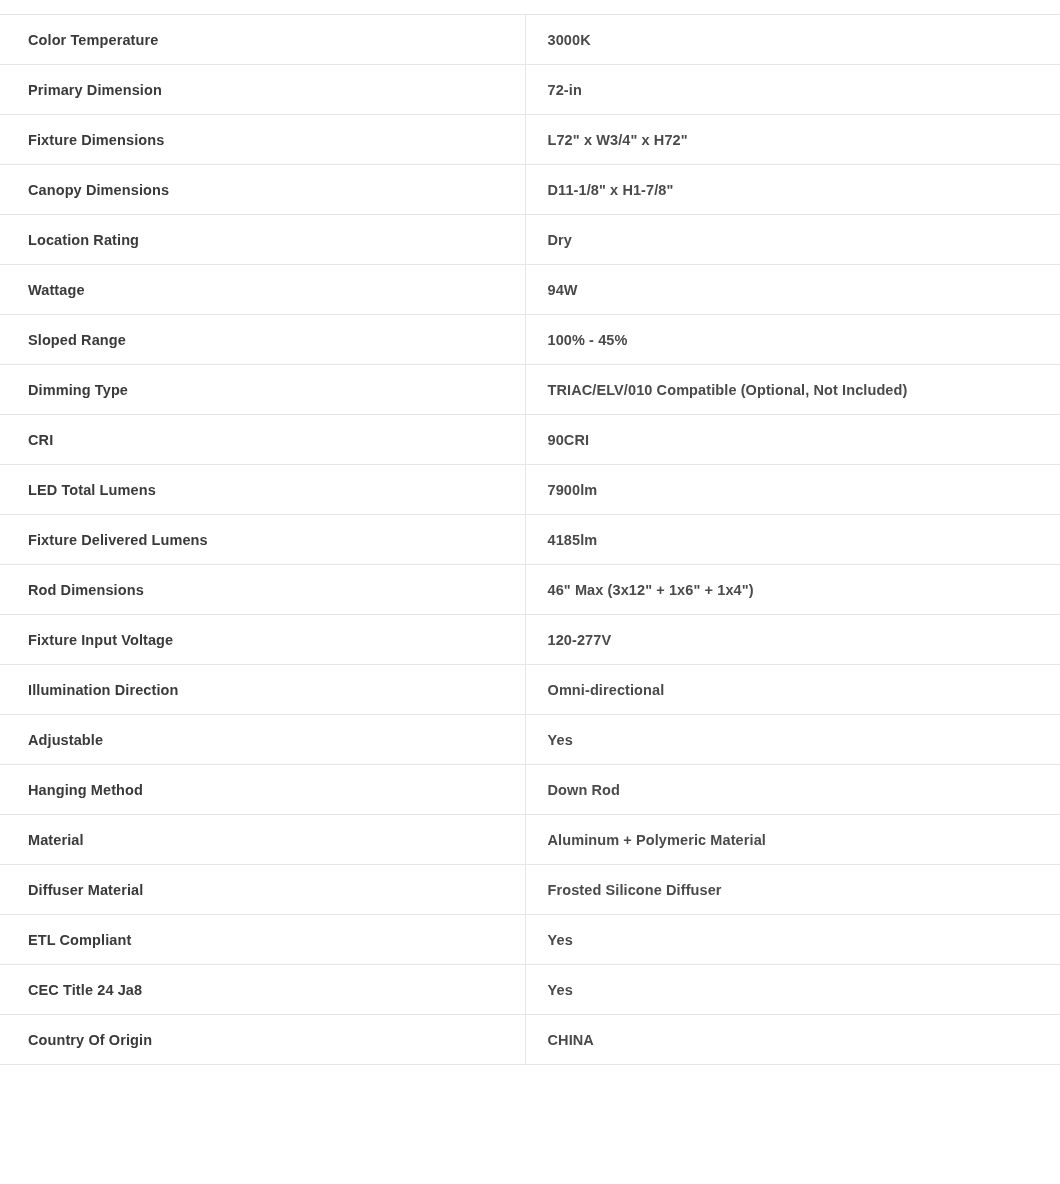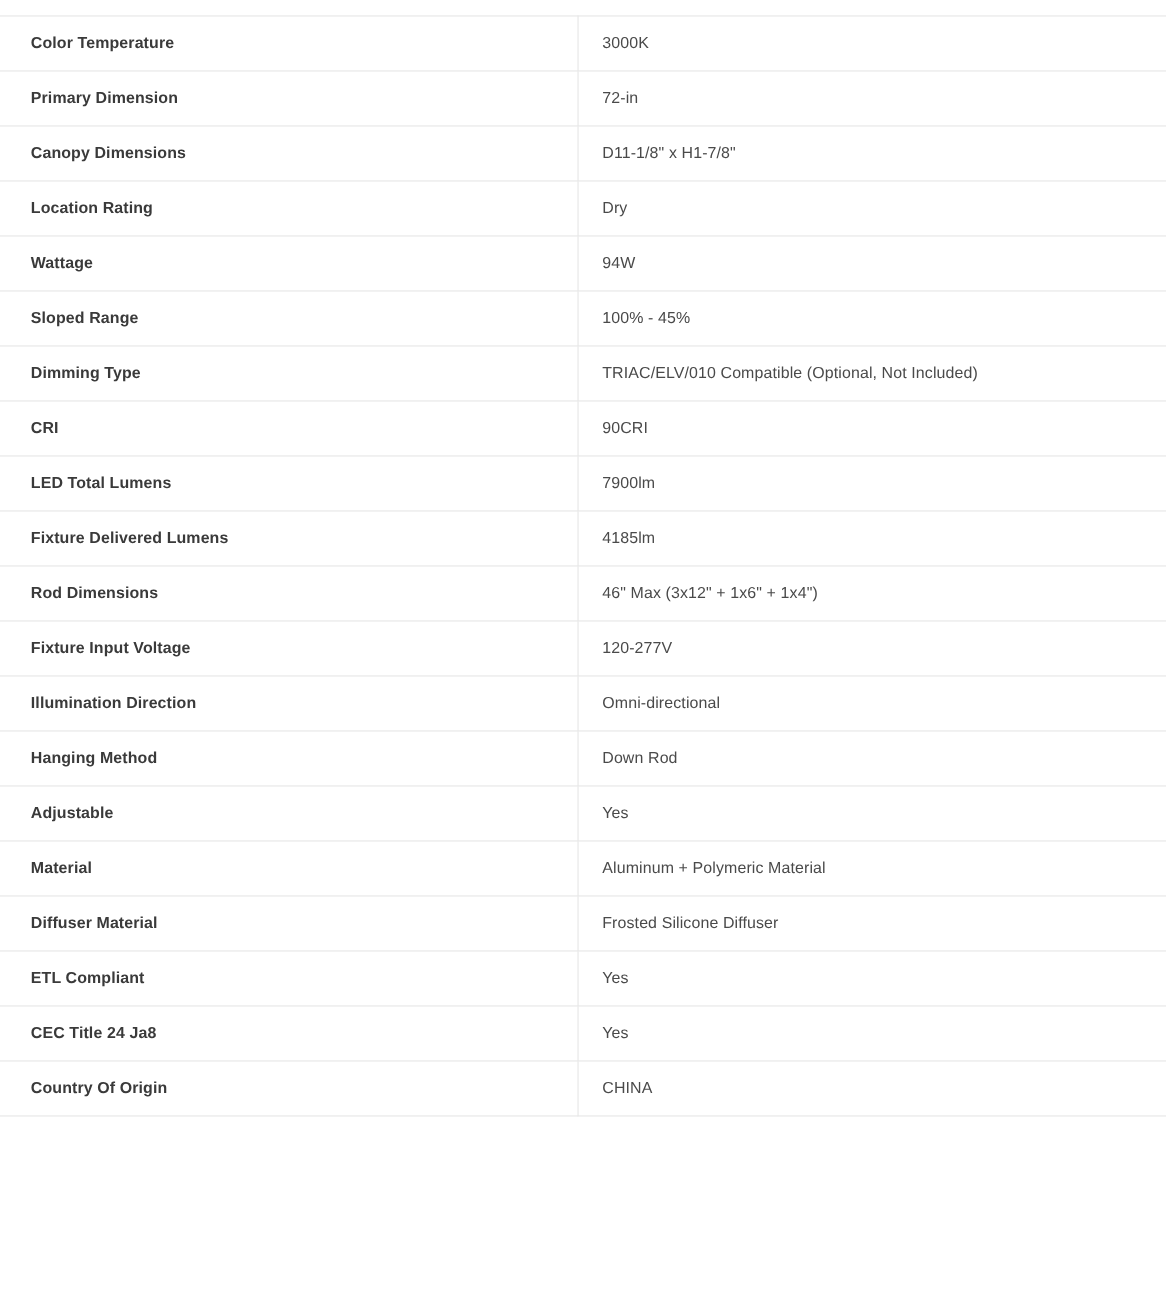--- a/index.html
+++ b/index.html
@@ -37,21 +37,21 @@
     width: 525px;
     border-right: 1px solid #e6e6e6;
     padding-left: 28px;
     font-weight: bold;
     font-size: 14.5px;
     color: #3a3a3a;
     letter-spacing: 0.1px;
   }
   td.value-cell {
     padding-left: 22px;
-    font-weight: normal;
+    font-weight: bold;
     font-size: 14.5px;
     color: #4a4a4a;
     letter-spacing: 0.1px;
   }
   
   .page-wrap {
     padding: 14px 0 0 0;
   }
 </style>
 </head>
@@ -60,20 +60,24 @@
 <div class="page-wrap">
   <table class="spec-table">
     <tbody>
       <tr>
         <td class="label-cell">Color Temperature</td>
         <td class="value-cell">3000K</td>
       </tr>
       <tr>
         <td class="label-cell">Primary Dimension</td>
         <td class="value-cell">72-in</td>
+      </tr>
+      <tr>
+        <td class="label-cell">Fixture Dimensions</td>
+        <td class="value-cell">L72" x W3/4" x H72"</td>
       </tr>
       <tr>
         <td class="label-cell">Canopy Dimensions</td>
         <td class="value-cell">D11-1/8" x H1-7/8"</td>
       </tr>
       <tr>
         <td class="label-cell">Location Rating</td>
         <td class="value-cell">Dry</td>
       </tr>
       <tr>
@@ -106,26 +110,26 @@
       </tr>
       <tr>
         <td class="label-cell">Fixture Input Voltage</td>
         <td class="value-cell">120-277V</td>
       </tr>
       <tr>
         <td class="label-cell">Illumination Direction</td>
         <td class="value-cell">Omni-directional</td>
       </tr>
       <tr>
+        <td class="label-cell">Adjustable</td>
+        <td class="value-cell">Yes</td>
+      </tr>
+      <tr>
         <td class="label-cell">Hanging Method</td>
         <td class="value-cell">Down Rod</td>
-      </tr>
-      <tr>
-        <td class="label-cell">Adjustable</td>
-        <td class="value-cell">Yes</td>
       </tr>
       <tr>
         <td class="label-cell">Material</td>
         <td class="value-cell">Aluminum + Polymeric Material</td>
       </tr>
       <tr>
         <td class="label-cell">Diffuser Material</td>
         <td class="value-cell">Frosted Silicone Diffuser</td>
       </tr>
       <tr>

